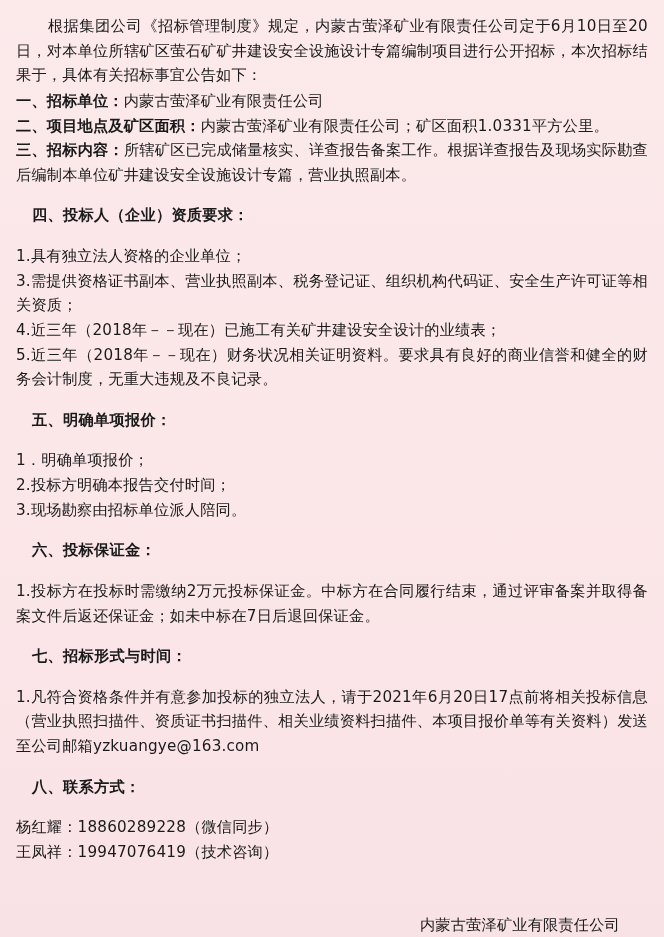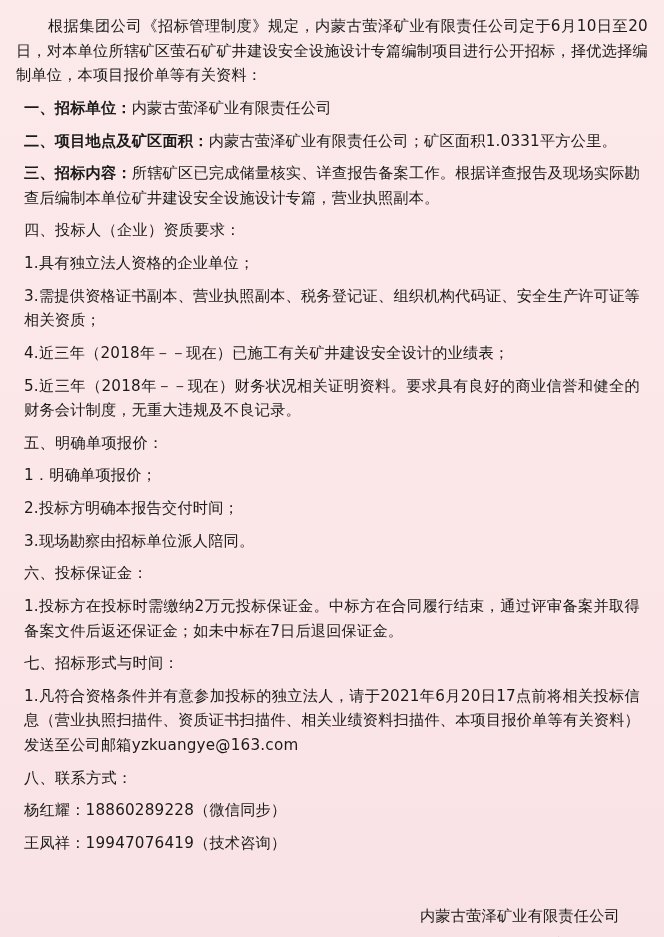--- a/index.html
+++ b/index.html
@@ -31,49 +31,49 @@
   }
   .indent {
     text-indent: 2.1em;
   }
   .bold {
     font-weight: bold;
   }
   .heading {
     font-size: 15.2px;
     line-height: 1.62;
-    font-weight: normal;
-    margin: 8px;
+    font-weight: bold;
+    margin: 16px;
     letter-spacing: 0.3px;
   }
   .item {
     font-size: 15.2px;
     line-height: 1.62;
-    margin: 8px;
+    margin: 0;
     text-align: justify;
     letter-spacing: 0.2px;
   }
   .sign {
     margin-top: 46px;
     text-align: right;
     font-size: 15.2px;
     line-height: 1.9;
     padding-right: 28px;
     letter-spacing: 0.2px;
   }
   .sign div {
     white-space: nowrap;
   }
 </style>
 </head>
 <body>
 
 <div class="page">
 
-  <p class="para indent">根据集团公司《招标管理制度》规定，内蒙古萤泽矿业有限责任公司定于6月10日至20日，对本单位所辖矿区萤石矿矿井建设安全设施设计专篇编制项目进行公开招标，择优选择编制单位，本项目报价单等有关资料：</p>
+  <p class="para indent">根据集团公司《招标管理制度》规定，内蒙古萤泽矿业有限责任公司定于6月10日至20日，对本单位所辖矿区萤石矿矿井建设安全设施设计专篇编制项目进行公开招标，本次招标结果于，具体有关招标事宜公告如下：</p>
 
   <p class="item"><span class="bold">一、招标单位：</span><span>内蒙古萤泽矿业有限责任公司</span></p>
 
   <p class="item"><span class="bold">二、项目地点及矿区面积：</span><span>内蒙古萤泽矿业有限责任公司；矿区面积1.0331平方公里。</span></p>
 
   <p class="item"><span class="bold">三、招标内容：</span><span>所辖矿区已完成储量核实、详查报告备案工作。根据详查报告及现场实际勘查后编制本单位矿井建设安全设施设计专篇，营业执照副本。</span></p>
 
   <p class="heading">四、投标人（企业）资质要求：</p>
   <p class="item">1.具有独立法人资格的企业单位；</p>
   <p class="item">3.需提供资格证书副本、营业执照副本、税务登记证、组织机构代码证、安全生产许可证等相关资质；</p>

